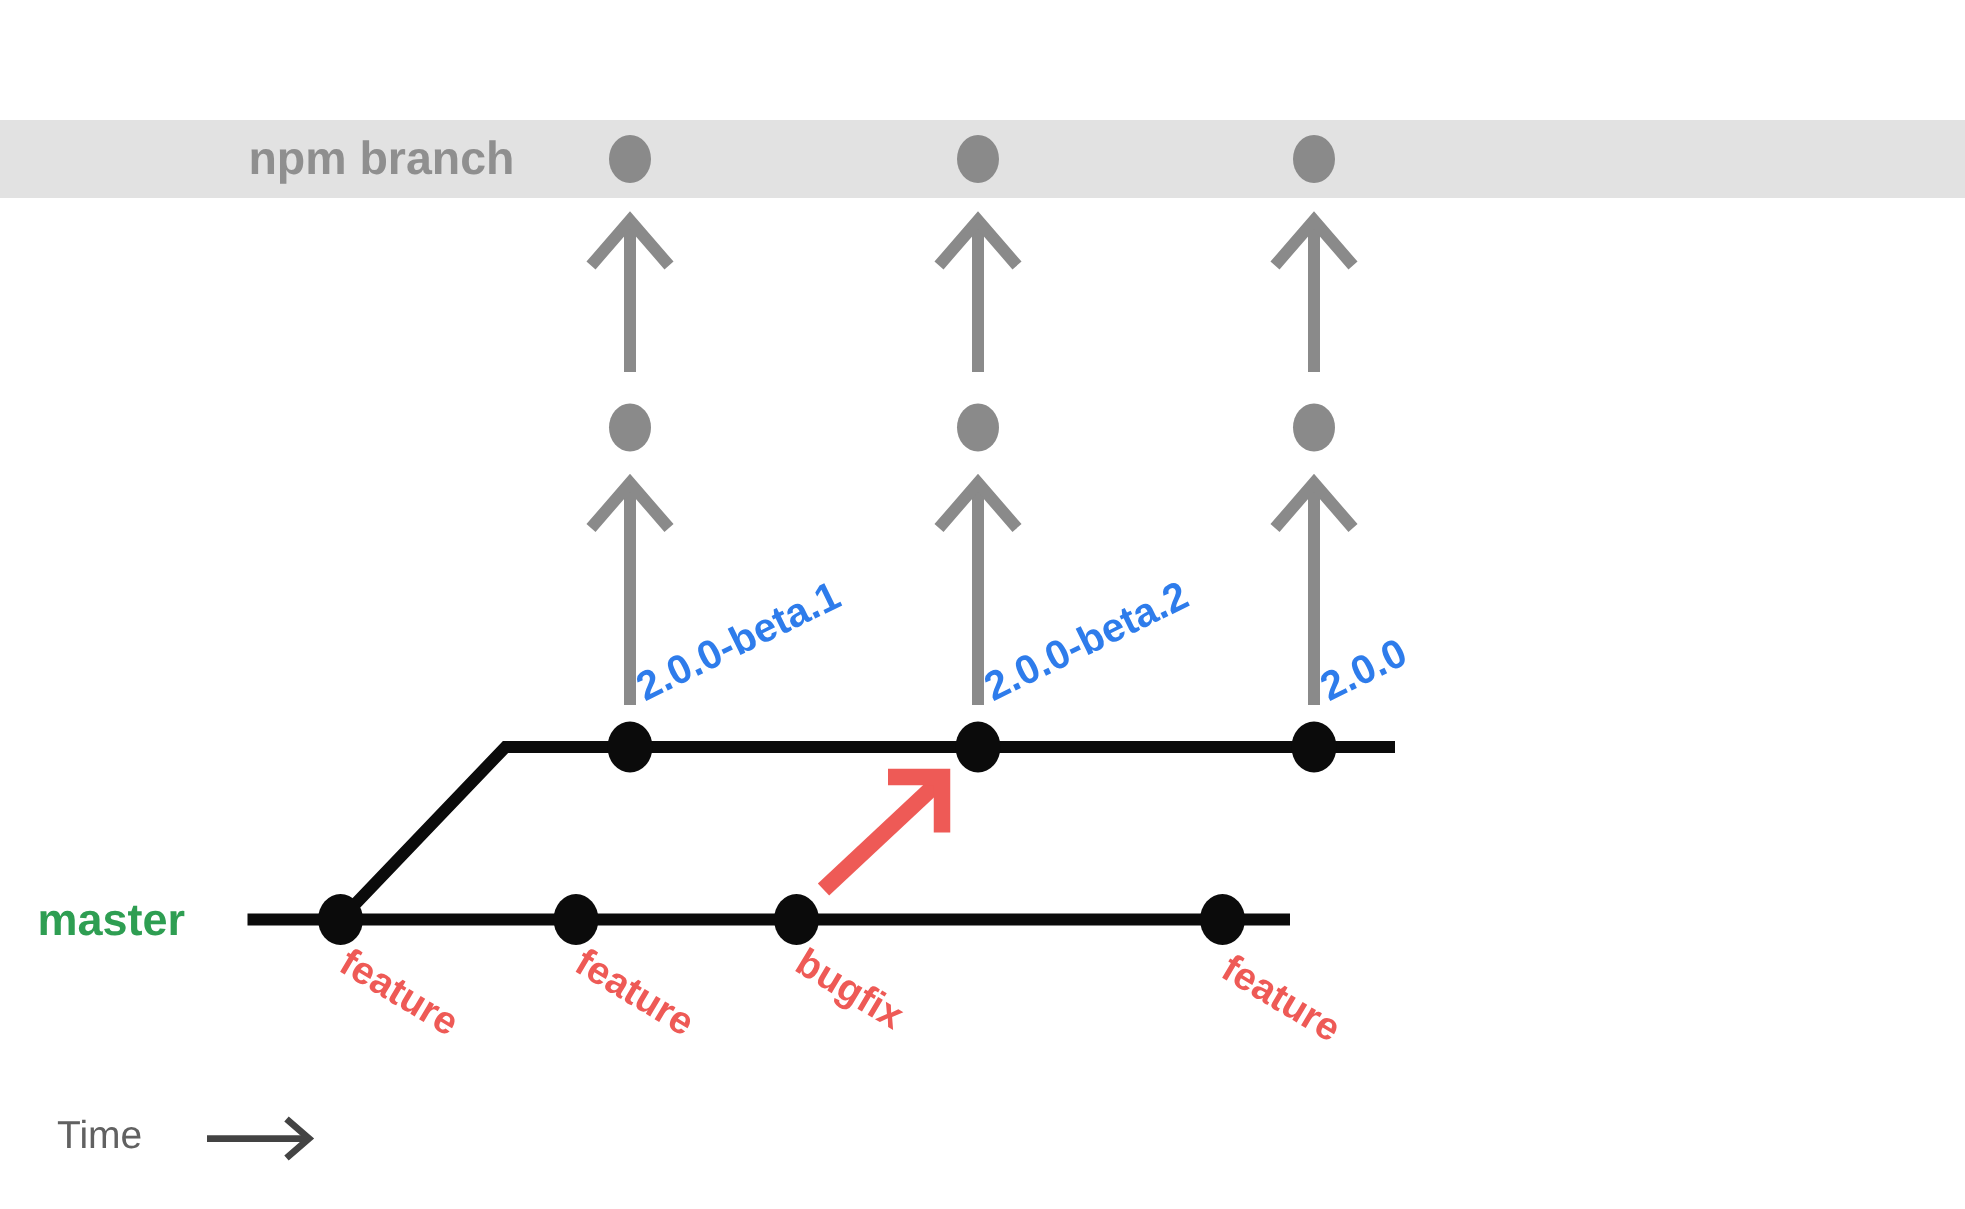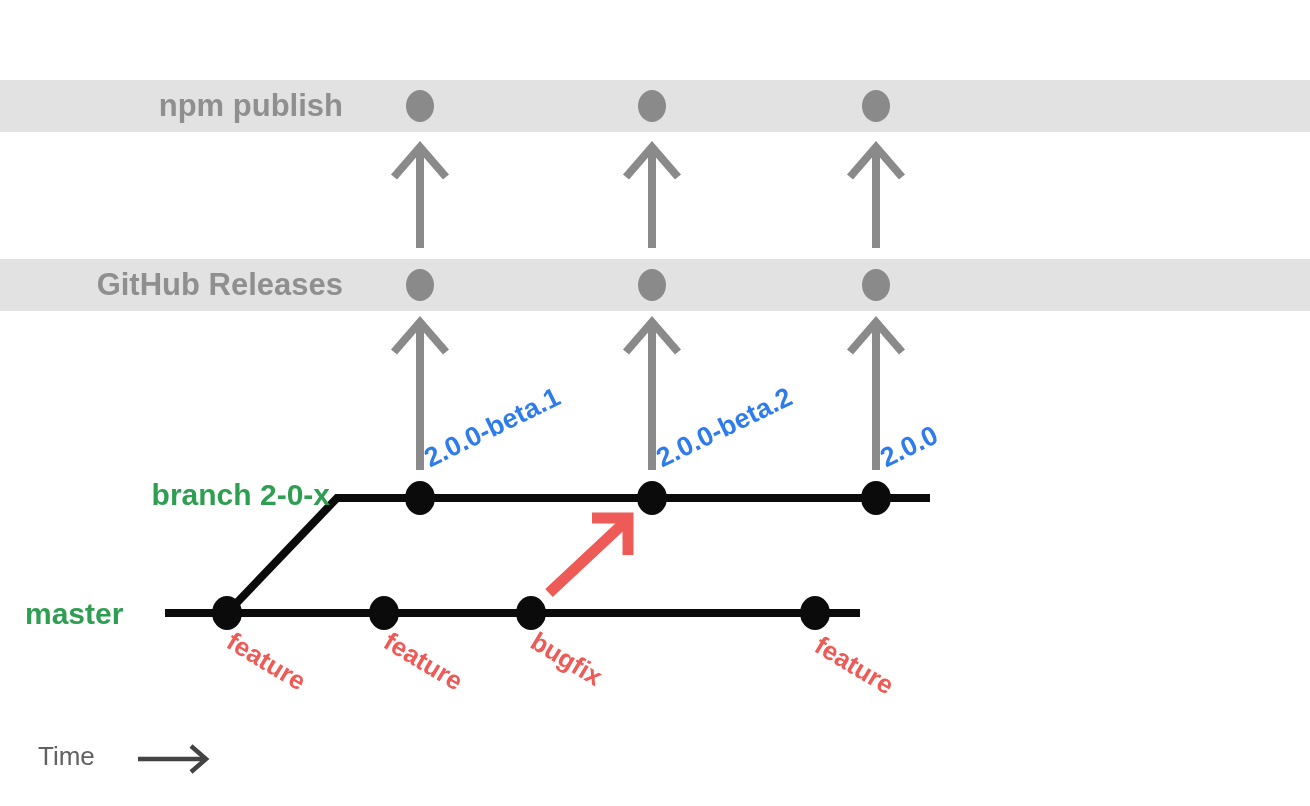--- a/index.html
+++ b/index.html
@@ -92,24 +92,21 @@
     font-size: 26px;
     color: var(--time-text);
   }
 </style>
 </head>
 <body>
 
 <div class="stage">
 
   <div class="band band-npm">
-    <div class="band-label">npm publish</div>
-  </div>
-  <div class="band band-github">
-    <div class="band-label">GitHub Releases</div>
+    <div class="band-label">npm branch</div>
   </div>
 
   <svg class="diagram-svg" width="1310" height="806" viewBox="0 0 1310 806">
 
     <g fill="var(--gray)">
       <ellipse cx="420" cy="106" rx="14" ry="16"></ellipse>
       <ellipse cx="652" cy="106" rx="14" ry="16"></ellipse>
       <ellipse cx="876" cy="106" rx="14" ry="16"></ellipse>
     </g>
 
@@ -169,21 +166,20 @@
       <ellipse cx="531" cy="613" rx="15" ry="17"></ellipse>
       <ellipse cx="815" cy="613" rx="15" ry="17"></ellipse>
     </g>
 
     <g stroke="var(--time-arrow)" stroke-width="4.5" fill="none">
       <line x1="138" y1="759" x2="204" y2="759"></line>
       <polyline points="191,746 206,759 191,772"></polyline>
     </g>
   </svg>
 
-  <div class="branch-label release">branch 2-0-x</div>
   <div class="branch-label master">master</div>
 
   <div class="release-label r0">2.0.0-beta.1</div>
   <div class="release-label r1">2.0.0-beta.2</div>
   <div class="release-label r2">2.0.0</div>
 
   <div class="commit-label c0">feature</div>
   <div class="commit-label c1">feature</div>
   <div class="commit-label c2">bugfix</div>
   <div class="commit-label c3">feature</div>

